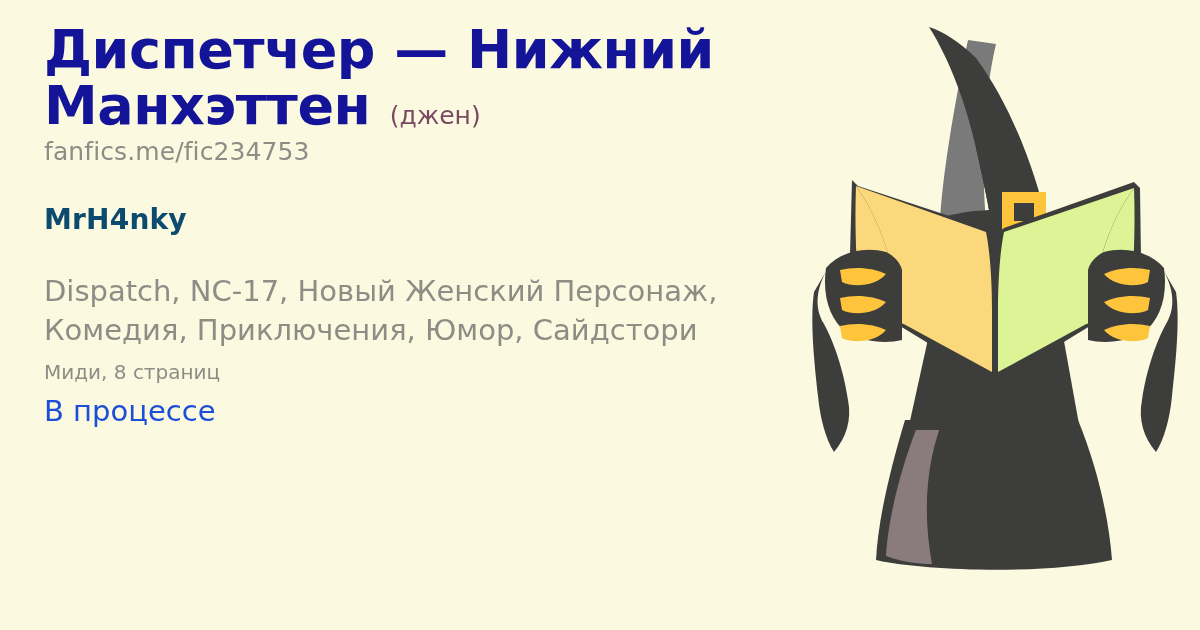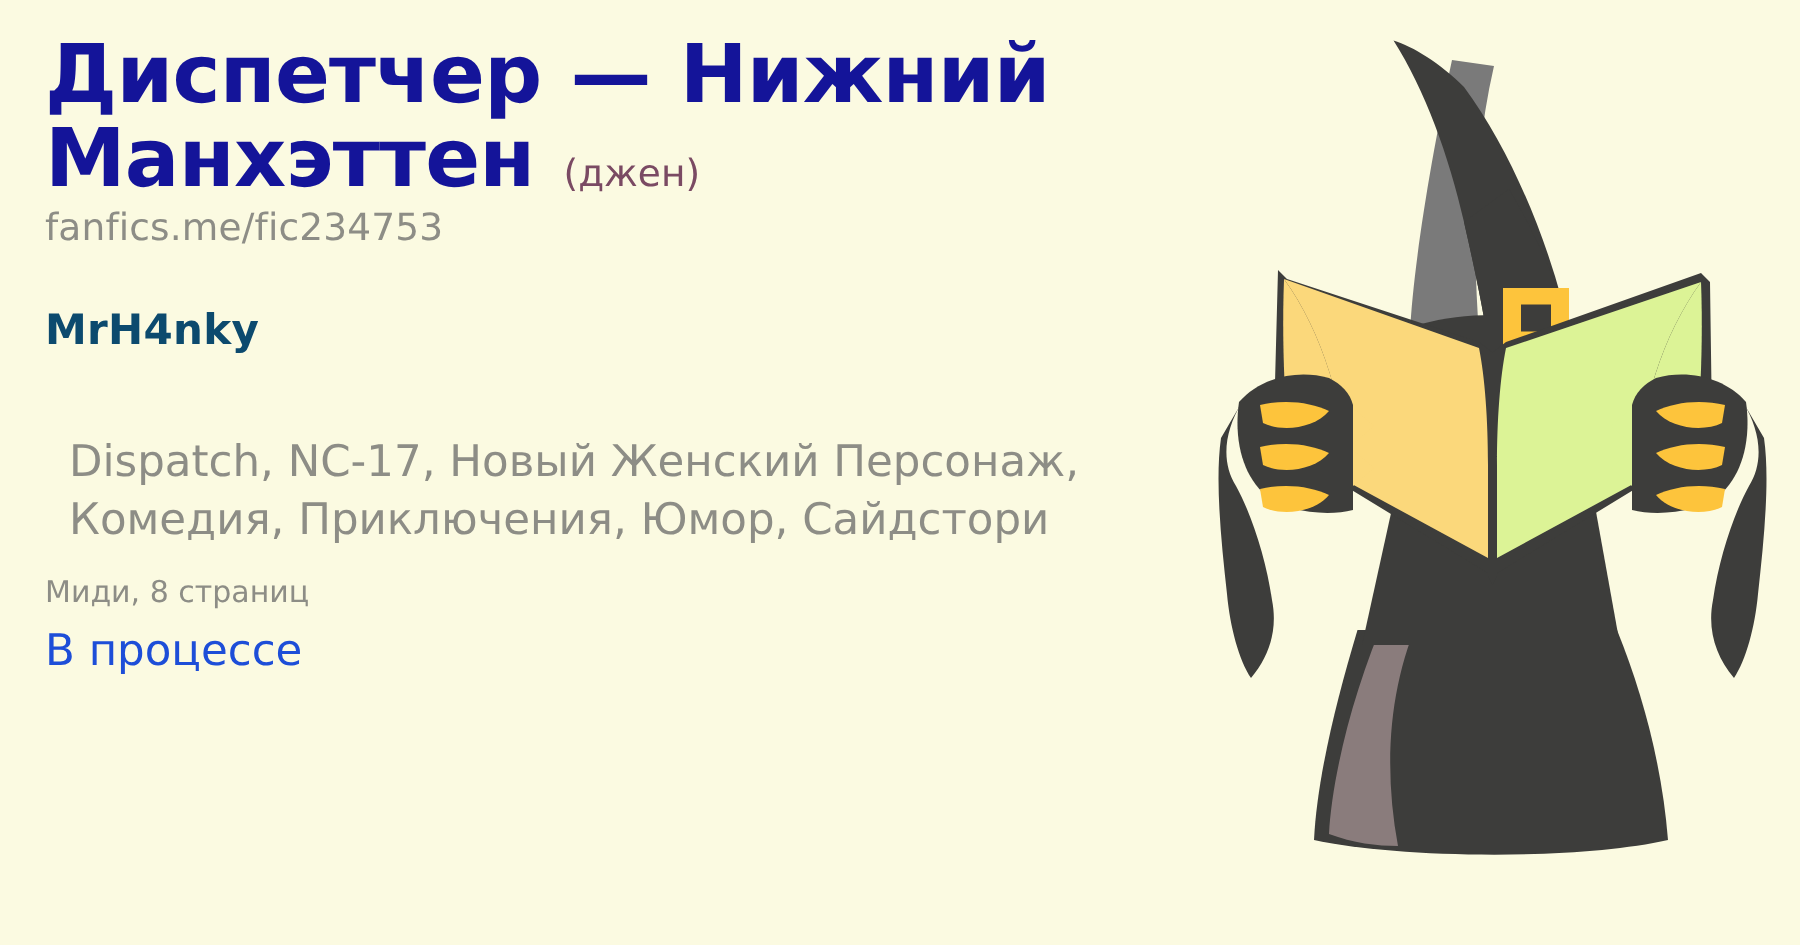--- a/index.html
+++ b/index.html
@@ -16,21 +16,21 @@
   }
   .card {
     position: relative;
     width: 1200px;
     height: 630px;
     background: #fbfae1;
     box-sizing: border-box;
   }
   .text-col {
     position: absolute;
-    left: 30px;
+    left: 44px;
     top: 0;
     width: 760px;
     height: 630px;
   }
 
   
   .title-block {
     position: absolute;
     left: 0;
     top: 22px;
@@ -79,21 +79,21 @@
   }
 
   
   .meta-block {
     position: absolute;
     left: 0;
     top: 272px;
     width: 760px;
   }
   .tags {
-    margin: 16px;
+    margin: 0;
     font-size: 29px;
     line-height: 1.33;
     color: #8d8d86;
     max-width: 750px;
   }
   .format {
     margin: 10px 0 0 0;
     font-size: 20px;
     line-height: 1.3;
     color: #8d8d86;

